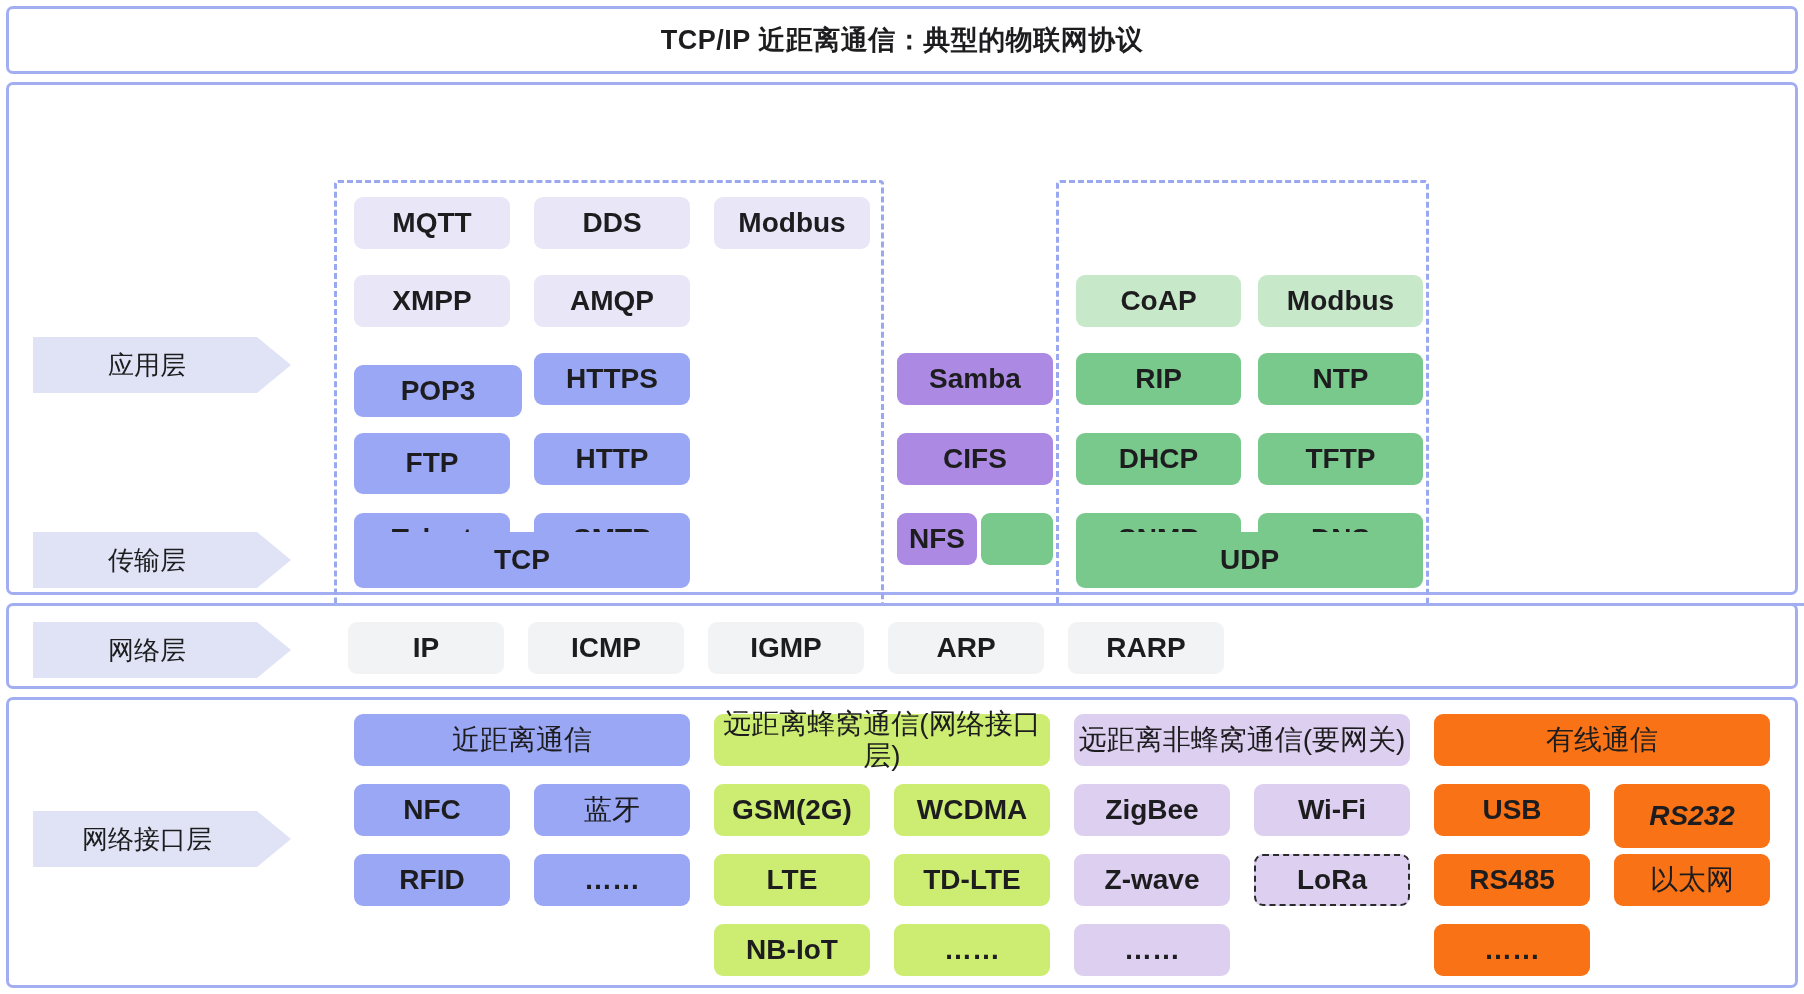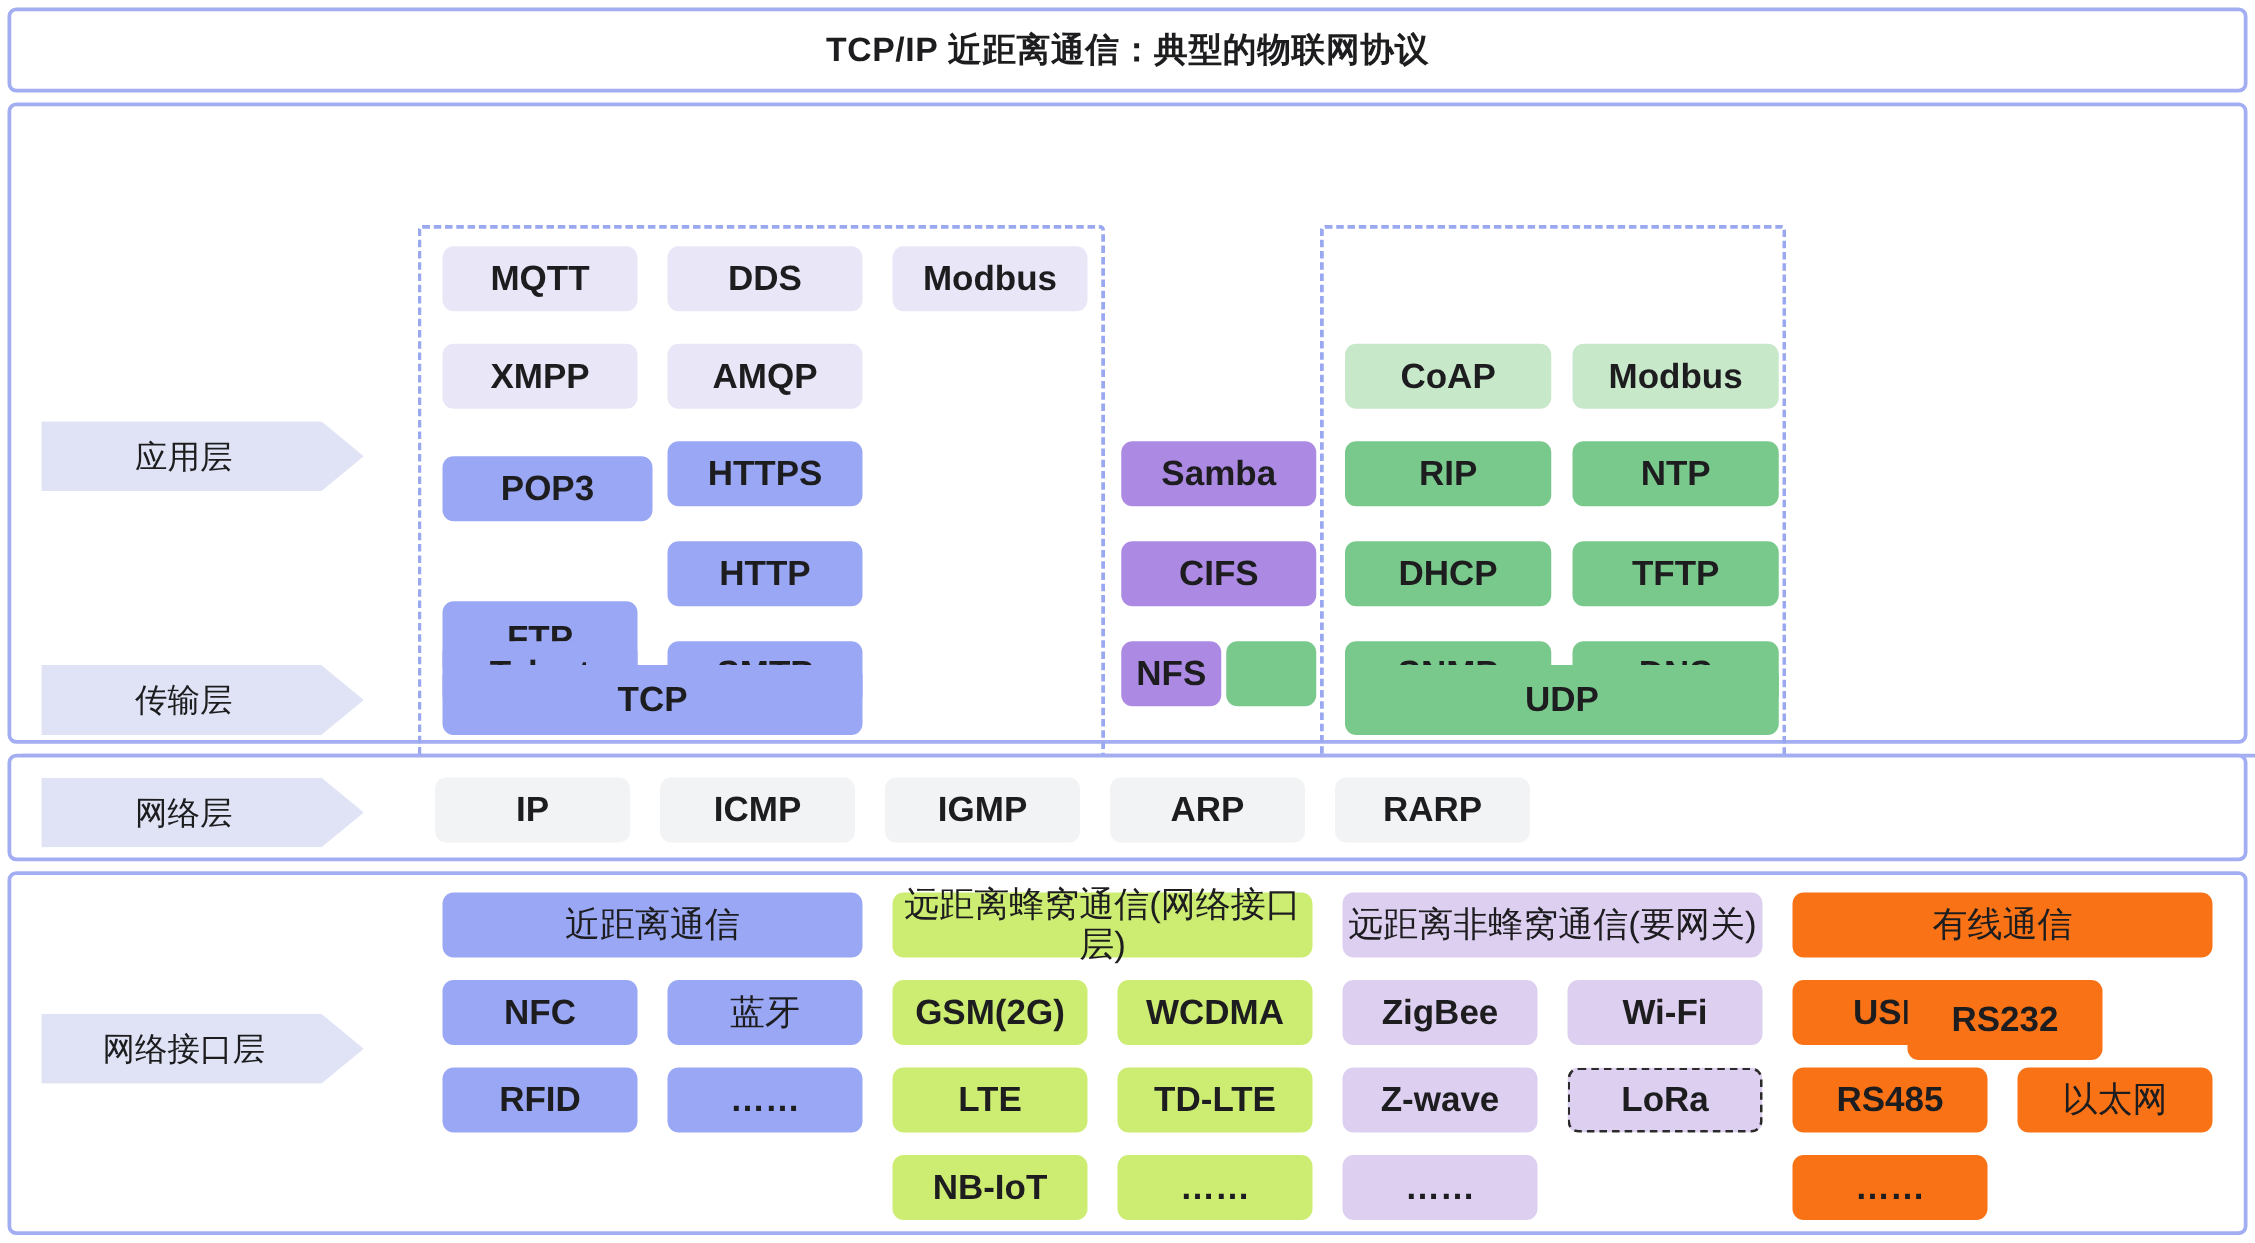--- a/index.html
+++ b/index.html
@@ -136,21 +136,21 @@
 
     <div class="dashbox" id="dash-tcp"></div>
     <div class="dashbox" id="dash-udp"></div>
 
     <div class="chev" id="chev-app">应用层</div>
     <div class="chev" id="chev-trans">传输层</div>
 
     <div class="chip c-lavender" style="left:345px;  top:112px; width:156px; height:52px;">MQTT</div>
     <div class="chip c-lavender" style="left:345px;  top:190px; width:156px; height:52px;">XMPP</div>
     <div class="chip c-periwinkle" style="left:345px;  top:280px; width:168px; height:52px;">POP3</div>
-    <div class="chip c-periwinkle" style="left:345px;  top:348px; width:156px; height:61px;margin-top:48px;">FTP</div>
+    <div class="chip c-periwinkle" style="left:345px;  top:348px; width:156px; height:61px;">FTP</div>
     <div class="chip c-periwinkle" style="left:345px;  top:428px; width:156px; height:52px;">Telnet</div>
 
     <div class="chip c-lavender" style="left:525px;  top:112px; width:156px; height:52px;">DDS</div>
     <div class="chip c-lavender" style="left:525px;  top:190px; width:156px; height:52px;">AMQP</div>
     <div class="chip c-periwinkle" style="left:525px;  top:268px; width:156px; height:52px;">HTTPS</div>
     <div class="chip c-periwinkle" style="left:525px;  top:348px; width:156px; height:52px;">HTTP</div>
     <div class="chip c-periwinkle" style="left:525px;  top:428px; width:156px; height:52px;">SMTP</div>
 
     <div class="chip c-lavender" style="left:705px;  top:112px; width:156px; height:52px;">Modbus</div>
 
@@ -202,19 +202,19 @@
 
     <div class="chip c-lilac cn" style="left:1065px; top:14px;  width:336px; height:52px;">远距离非蜂窝通信(要网关)</div>
     <div class="chip c-lilac" style="left:1065px; top:84px;  width:156px; height:52px;">ZigBee</div>
     <div class="chip c-lilac" style="left:1245px; top:84px;  width:156px; height:52px;">Wi-Fi</div>
     <div class="chip c-lilac" style="left:1065px; top:154px; width:156px; height:52px;">Z-wave</div>
     <div class="chip c-lilac dashed-chip" style="left:1245px; top:154px; width:156px; height:52px;">LoRa</div>
     <div class="chip c-lilac" style="left:1065px; top:224px; width:156px; height:52px;">……</div>
 
     <div class="chip c-skyblue cn" style="left:1425px; top:14px;  width:336px; height:52px;">有线通信</div>
     <div class="chip c-skyblue" style="left:1425px; top:84px;  width:156px; height:52px;">USB</div>
-    <div class="chip c-skyblue" style="left:1517px; top:84px;  width:156px; height:64px;">RS232</div>
+    <div class="chip c-skyblue" style="left:1605px; top:84px;  width:156px; height:64px;font-style:italic;">RS232</div>
     <div class="chip c-skyblue" style="left:1425px; top:154px; width:156px; height:52px;">RS485</div>
     <div class="chip c-skyblue cn" style="left:1605px; top:154px; width:156px; height:52px;">以太网</div>
     <div class="chip c-skyblue" style="left:1425px; top:224px; width:156px; height:52px;">……</div>
   </div>
 
 </div>
 
 </body></html>

